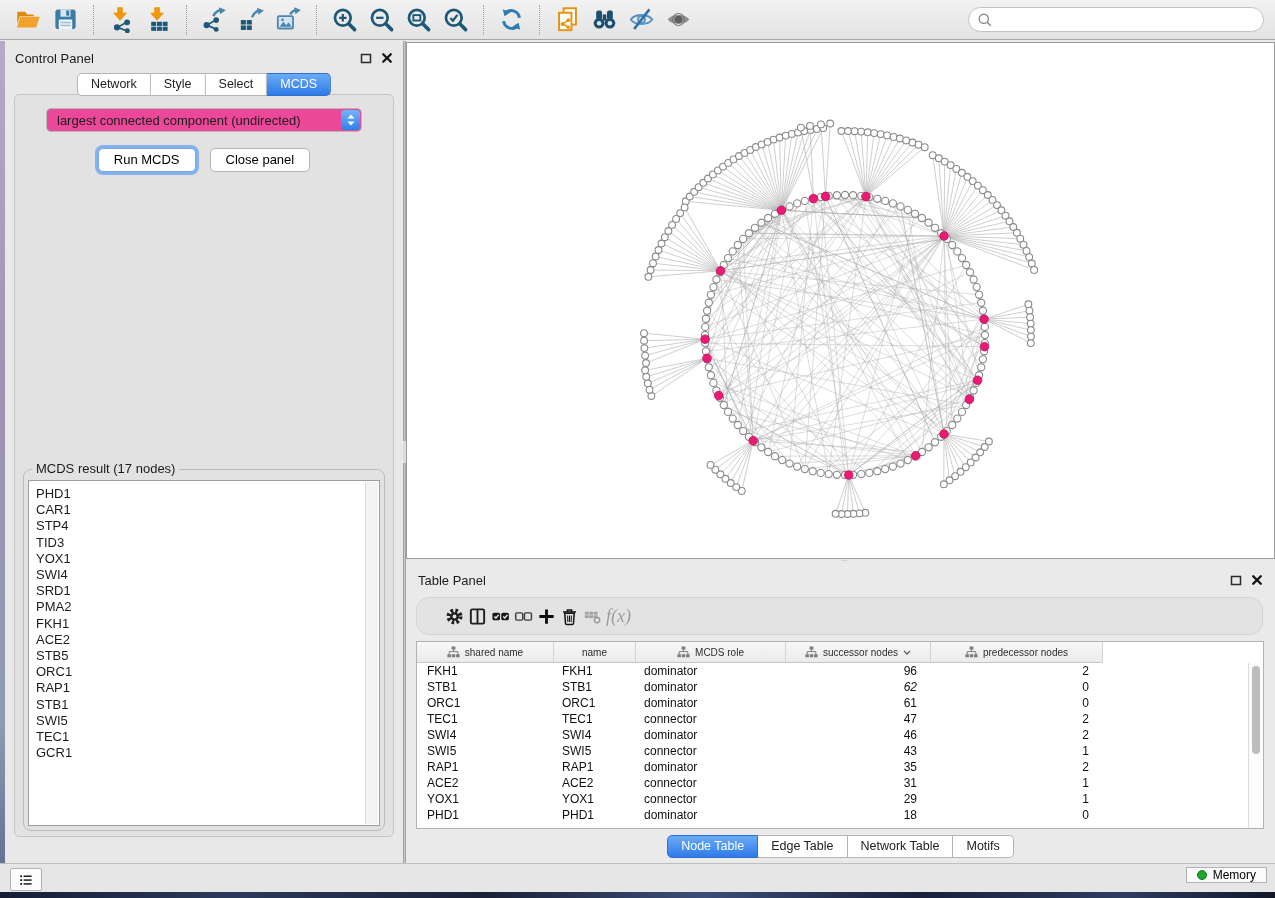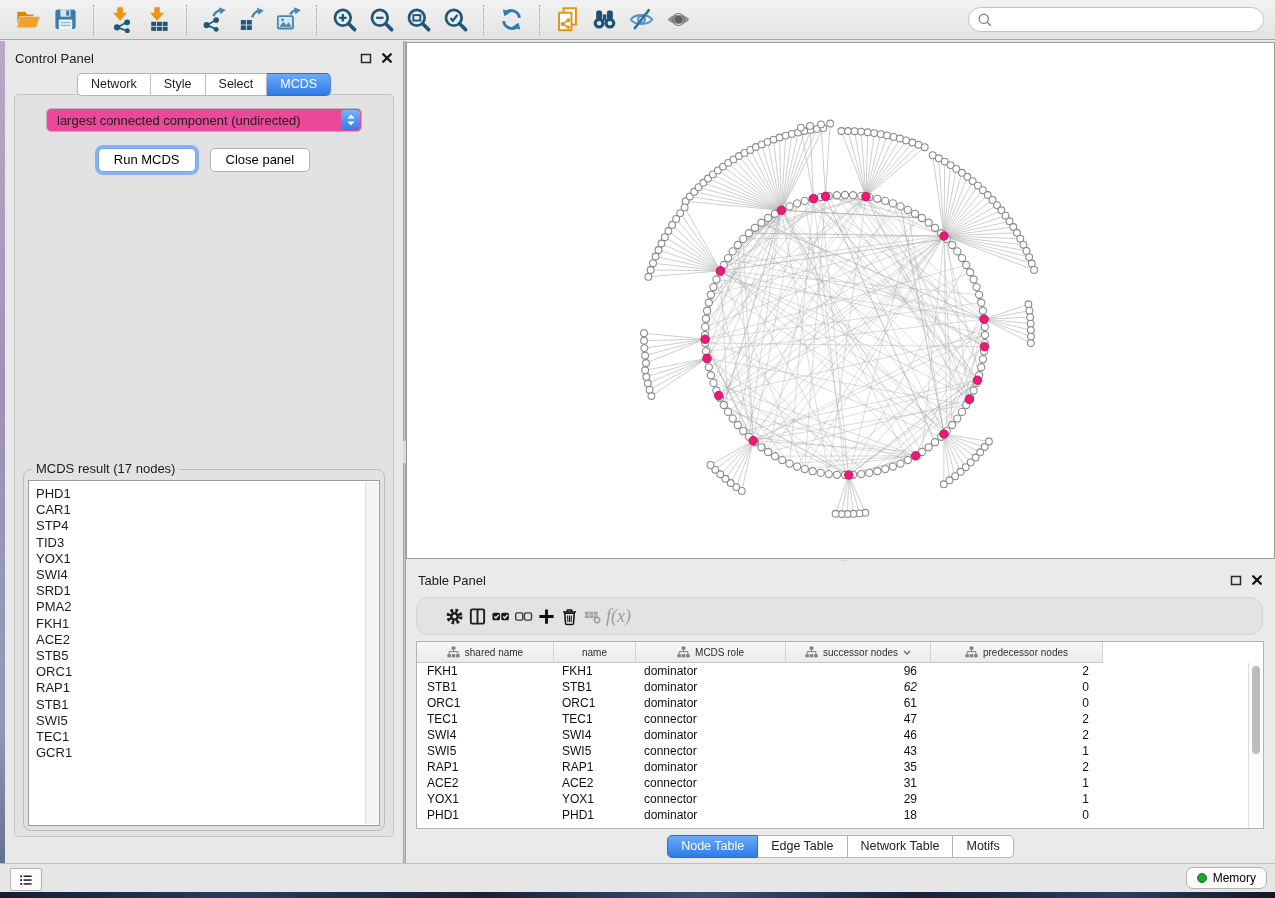--- a/index.html
+++ b/index.html
@@ -94,22 +94,22 @@
   .td{box-sizing:border-box;white-space:nowrap;overflow:hidden;}
   .tscroll{position:absolute;top:21px;right:0;bottom:0;width:14px;background:#fcfcfc;border-left:1px solid #dcdcdc;}
   .tthumb{position:absolute;top:3px;left:3px;width:8px;height:88px;background:#bdbdbd;border-radius:5px;}
   .tp-tabs{position:absolute;left:0;right:0;top:274px;display:flex;justify-content:center;}
   
   .status-bar{position:absolute;left:0;top:863px;width:1275px;height:29px;background:#e6e6e6;
               border-top:1px solid #bfbfbf;box-sizing:border-box;}
   .sb-left-btn{position:absolute;left:10px;top:4px;width:30px;height:21px;background:#fbfbfb;
                border:1px solid #b2b2b2;border-radius:2px;display:flex;align-items:center;justify-content:center;}
   .sb-left-btn svg{width:16px;height:16px;}
-  .memory-btn{position:absolute;right:8px;top:3px;height:22px;padding:0 10px;background:#fbfbfb;
-              border:1px solid #b2b2b2;border-radius:7px;display:flex;align-items:center;gap:6px;
+  .memory-btn{position:absolute;right:8px;top:3px;height:16px;padding:0 10px;background:#fbfbfb;
+              border:1px solid #b2b2b2;border-radius:0;display:flex;align-items:center;gap:6px;
               font-size:12px;font-family:inherit;cursor:default;}
   .mem-dot{width:10px;height:10px;border-radius:50%;background:#1ea32e;border:1px solid #147c20;box-sizing:border-box;}
   .desk-bottom{position:absolute;left:0;top:892px;width:1275px;height:6px;
                background:linear-gradient(90deg,#141d33,#2b3a5c 18%,#1a2136 38%,#3c4d76 55%,#18203a 72%,#2e3c60 88%,#101828);}
   .hidden-defs{position:absolute;width:0;height:0;overflow:hidden;}
 </style>
 </head>
 <body>
 
 <svg class="hidden-defs" xmlns="http://www.w3.org/2000/svg">

